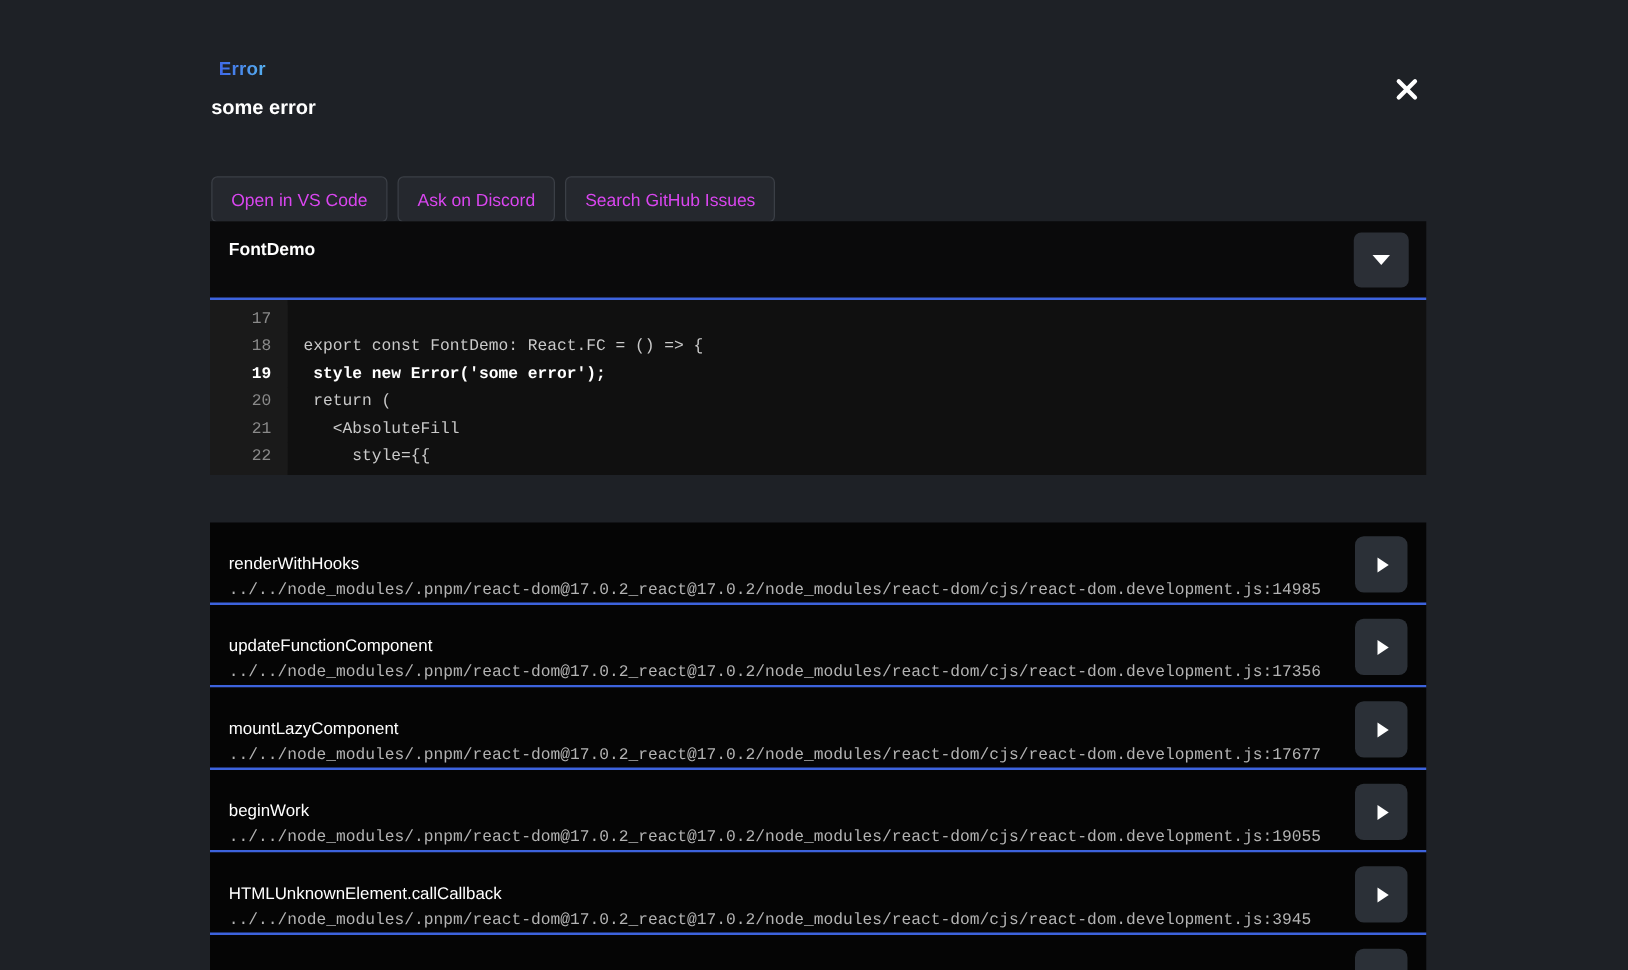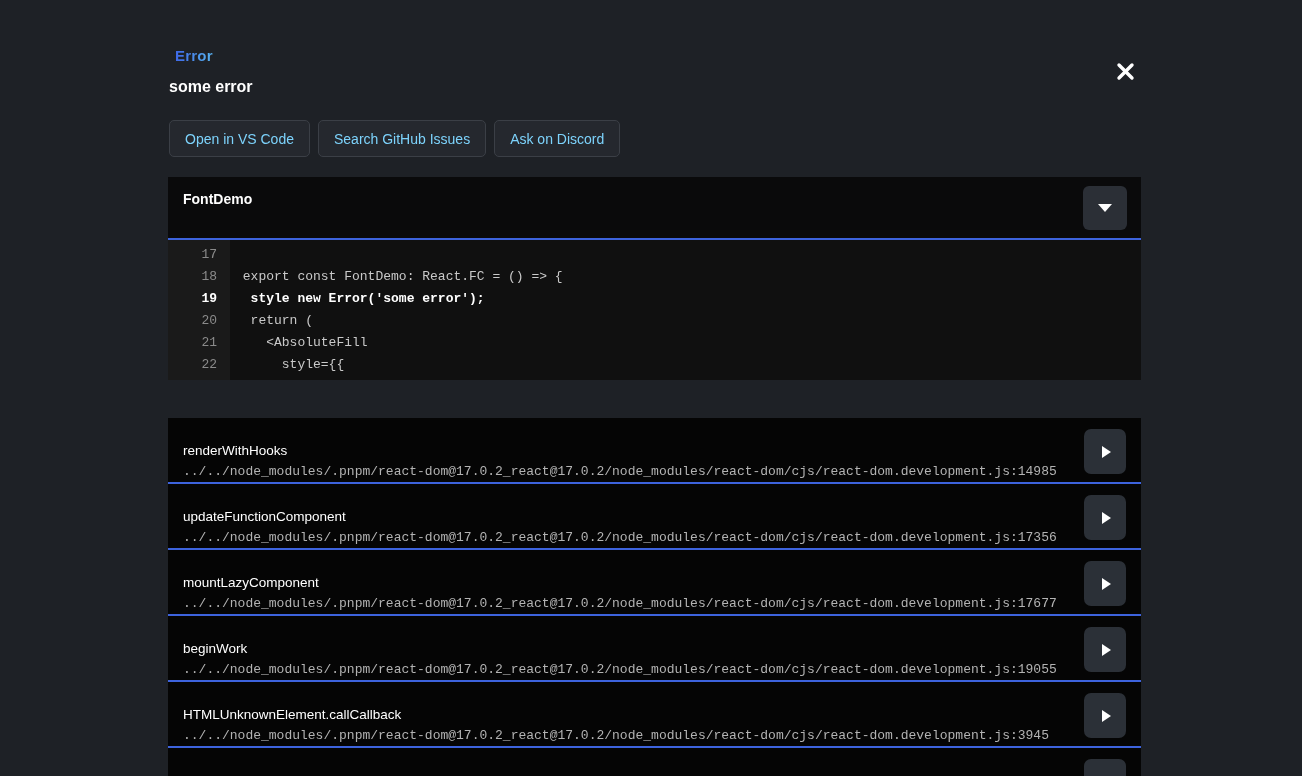--- a/index.html
+++ b/index.html
@@ -22,22 +22,22 @@
   .page-title {
     position:absolute; left:169px; top:78px;
     font-size:16px; font-weight:700; color:#ffffff;
   }
   .actions {
     position:absolute; left:169px; top:120px;
     display:flex; gap:8px;
   }
   .actions button {
     background:#25282e; border:1px solid #3b3f46; border-radius:5px;
-    color:#7dd3fc; font-family:"Liberation Sans",sans-serif;
-    font-size:14px; padding:0 15px; height:37px; cursor:pointer;
+    color:#d946ef; font-family:"Liberation Sans",sans-serif;
+    font-size:14px; padding:0 15px; height:37px; cursor:pointer;margin-top:21px;
   }
   .close-btn {
     position:absolute; left:1108px; top:56px;
     width:34px; height:34px; background:transparent; border:none;
     cursor:pointer; display:flex; align-items:center; justify-content:center;
   }
 
   
   .code-frame {
     position:absolute; left:168px; top:177px; width:973px;
@@ -96,22 +96,22 @@
   }
 </style>
 </head>
 <body>
 
 <div class="kicker">Error</div>
 <h1 class="page-title">some error</h1>
 
 <div class="actions">
   <button>Open in VS Code</button>
+  <button>Ask on Discord</button>
   <button>Search GitHub Issues</button>
-  <button>Ask on Discord</button>
 </div>
 
 <button class="close-btn" aria-label="Close">
   <span>
     <svg width="19" height="19" viewBox="0 0 19 19">
       <line x1="3" y1="3" x2="16" y2="16" stroke="#ffffff" stroke-width="3.4" stroke-linecap="round"></line>
       <line x1="16" y1="3" x2="3" y2="16" stroke="#ffffff" stroke-width="3.4" stroke-linecap="round"></line>
     </svg>
   </span>
 </button>

